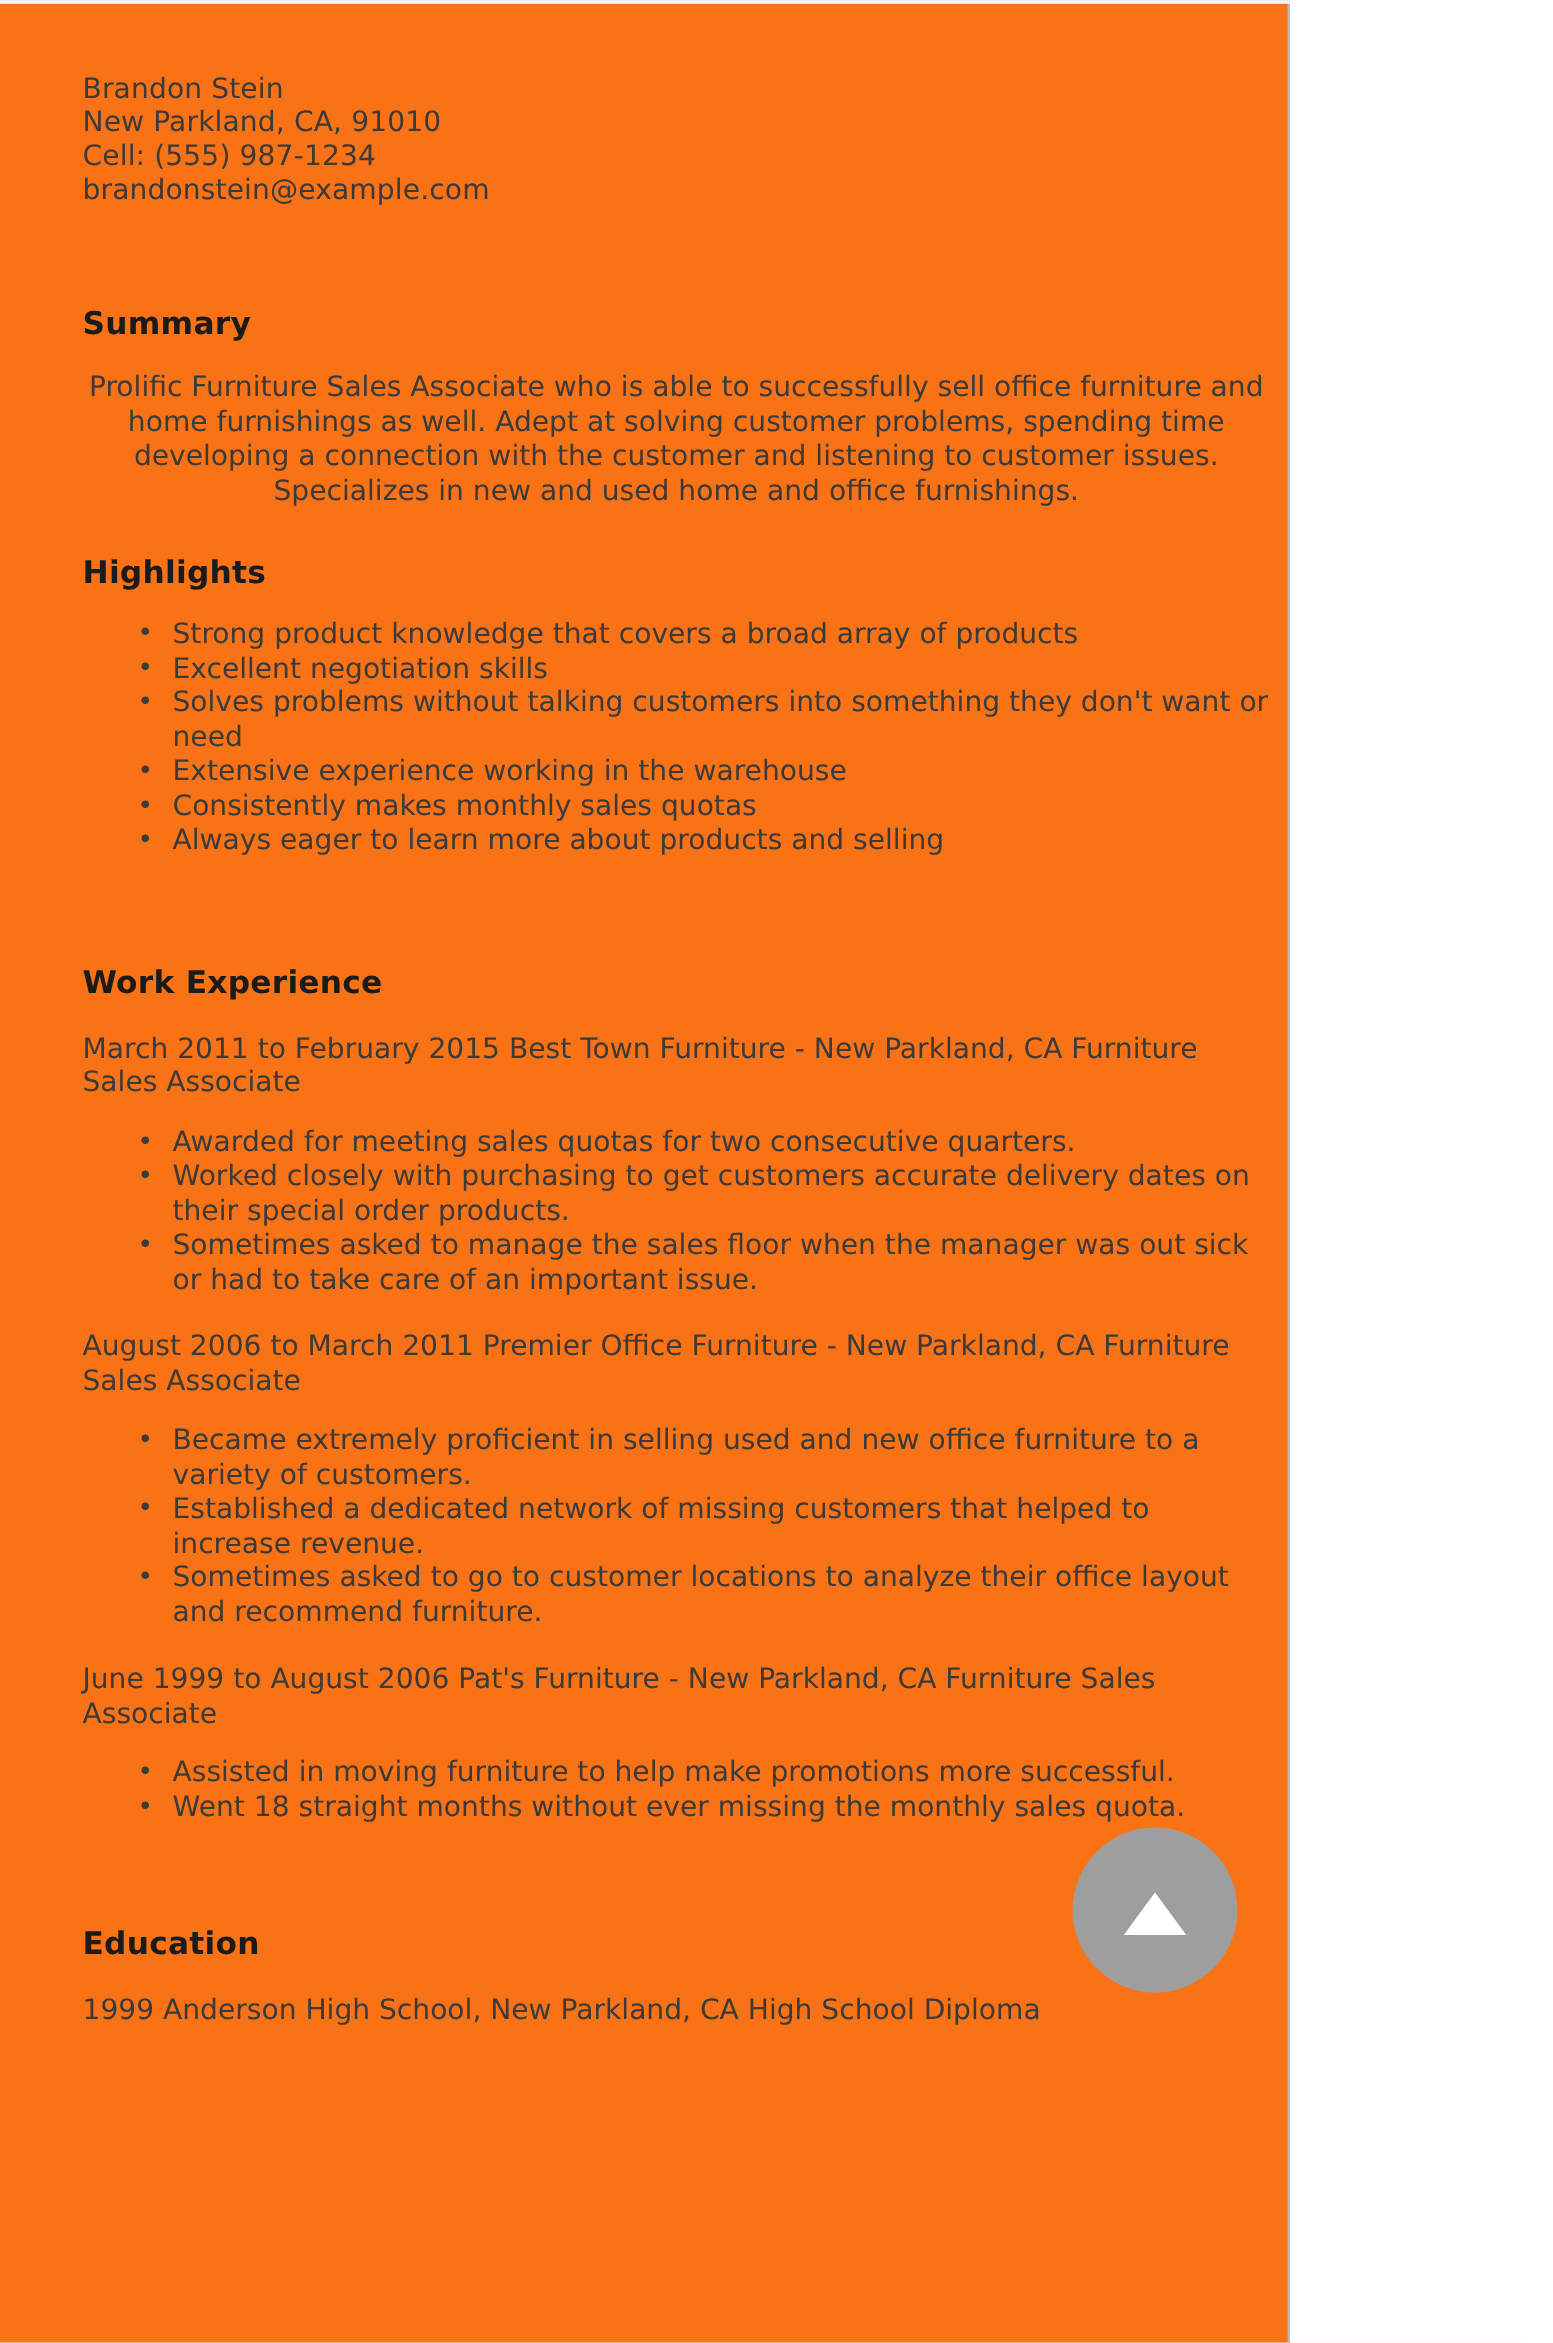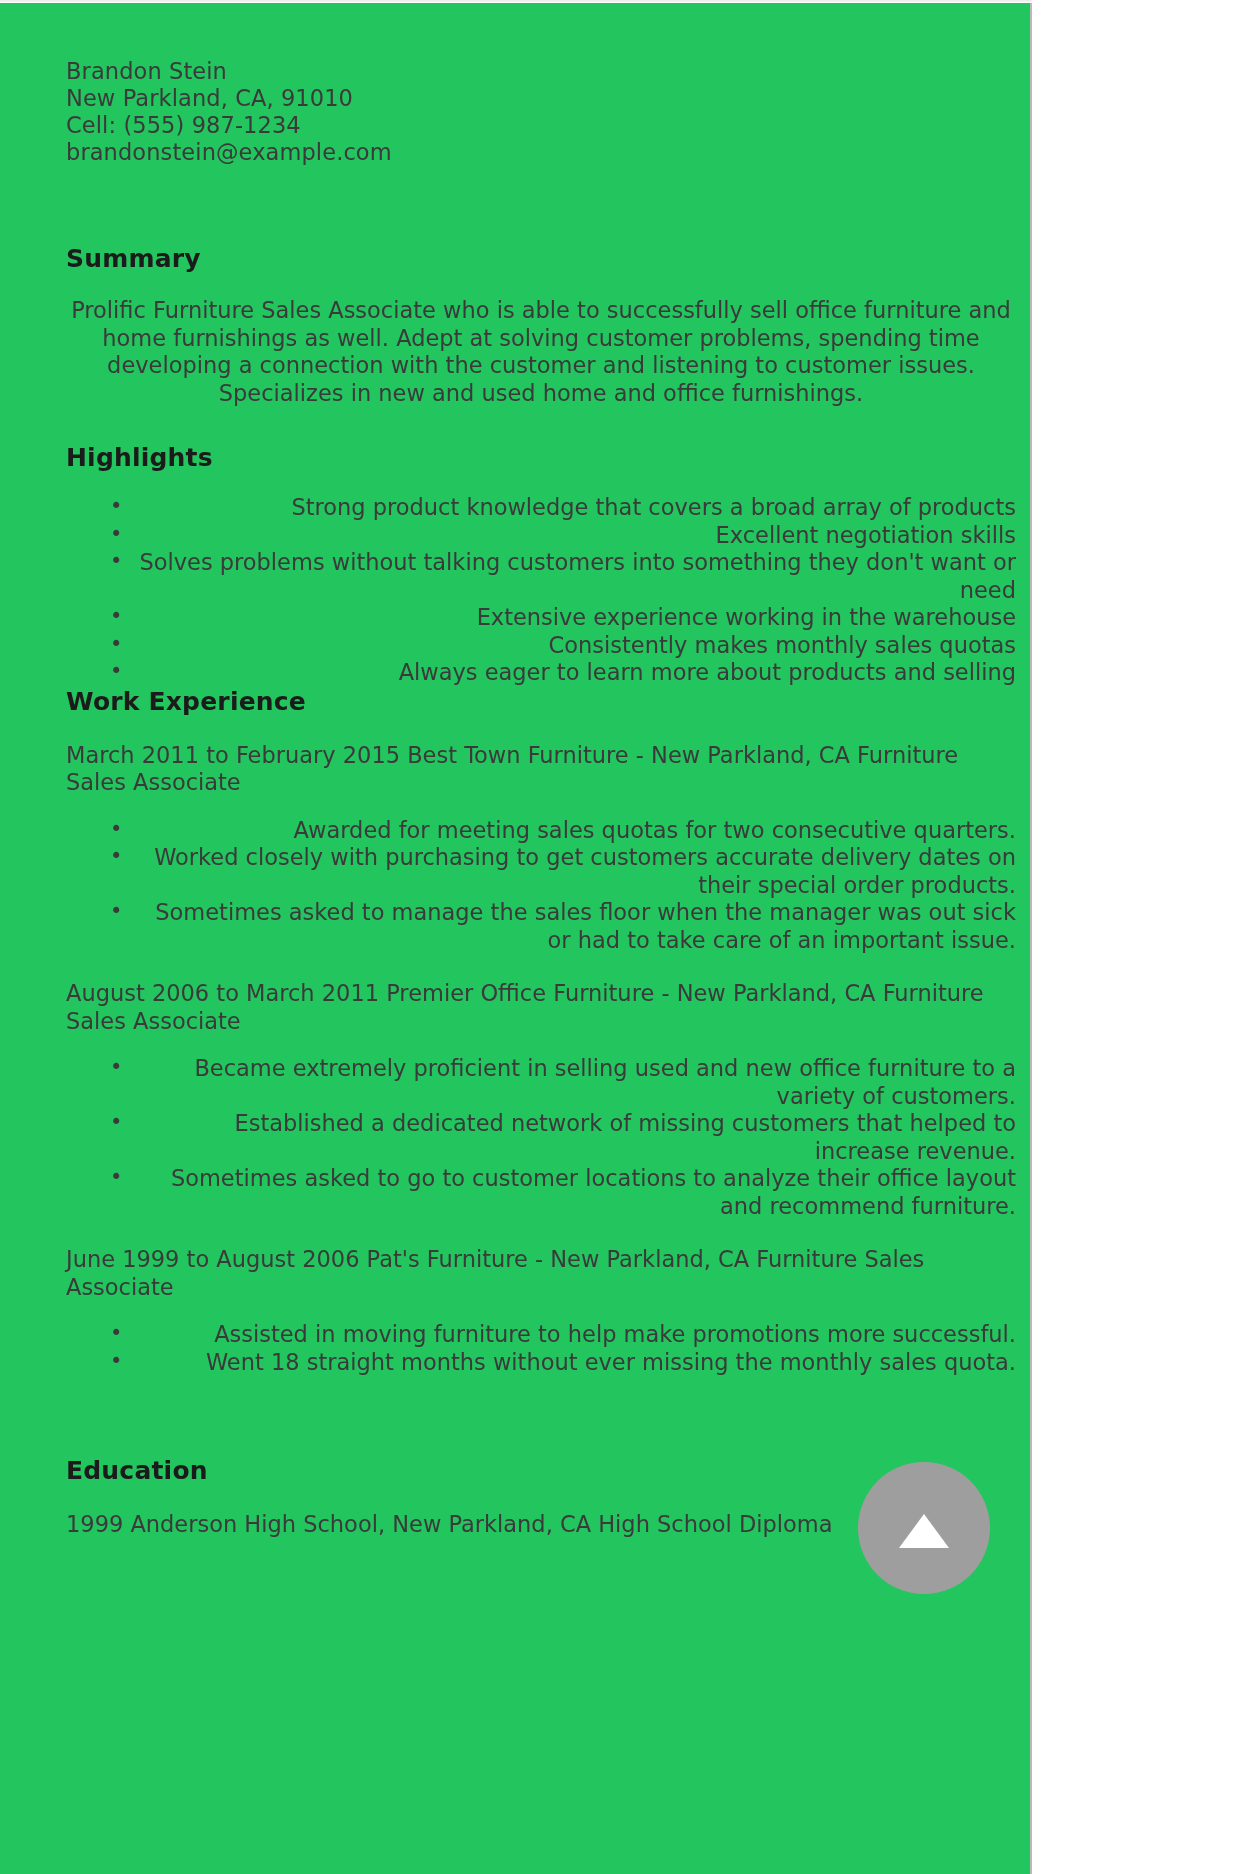--- a/index.html
+++ b/index.html
@@ -21,21 +21,21 @@
     inset: 0;
     background: #ffffff;
   }
 
   #sheet {
     position: absolute;
     left: 0;
     top: 0;
     width: 1032px;
     height: 1874px;
-    background: #22c55e;
+    background: #f97316;
     border-right: 2px solid #b9b9b9;
     box-sizing: border-box;
   }
 
   #gutter {
     position: absolute;
     left: 1034px;
     top: 0;
     width: 208px;
     height: 1874px;
@@ -72,21 +72,21 @@
   h2.section-title {
     font-size: 25px;
     font-weight: bold;
     color: #1b1b1b;
     margin: 0;
     letter-spacing: 0.2px;
   }
 
   .sec-summary { margin-top: 78px; }
   .sec-highlights { margin-top: 36px; }
-  .sec-work { }
+  .sec-work { margin-top: 84px; }
   .sec-education { margin-top: 80px; }
 
   p.body-text {
     font-size: 22.5px;
     line-height: 27.5px;
     color: #3a3a3a;
     margin: 24px 0 0 0;
     max-width: 952px;
     text-align: center;
   }
@@ -105,21 +105,20 @@
     list-style: none;
   }
   ul.bullets li {
     font-size: 22.5px;
     line-height: 27.5px;
     color: #3a3a3a;
     margin: 0 0 0 0;
     padding-left: 0;
     position: relative;
     max-width: 900px;
-    text-align: right;
   }
   ul.bullets li::before {
     content: "\2022";
     position: absolute;
     left: -28px;
     top: -1px;
     font-size: 21px;
     color: #3a3a3a;
   }
   ul.job-bullets {

